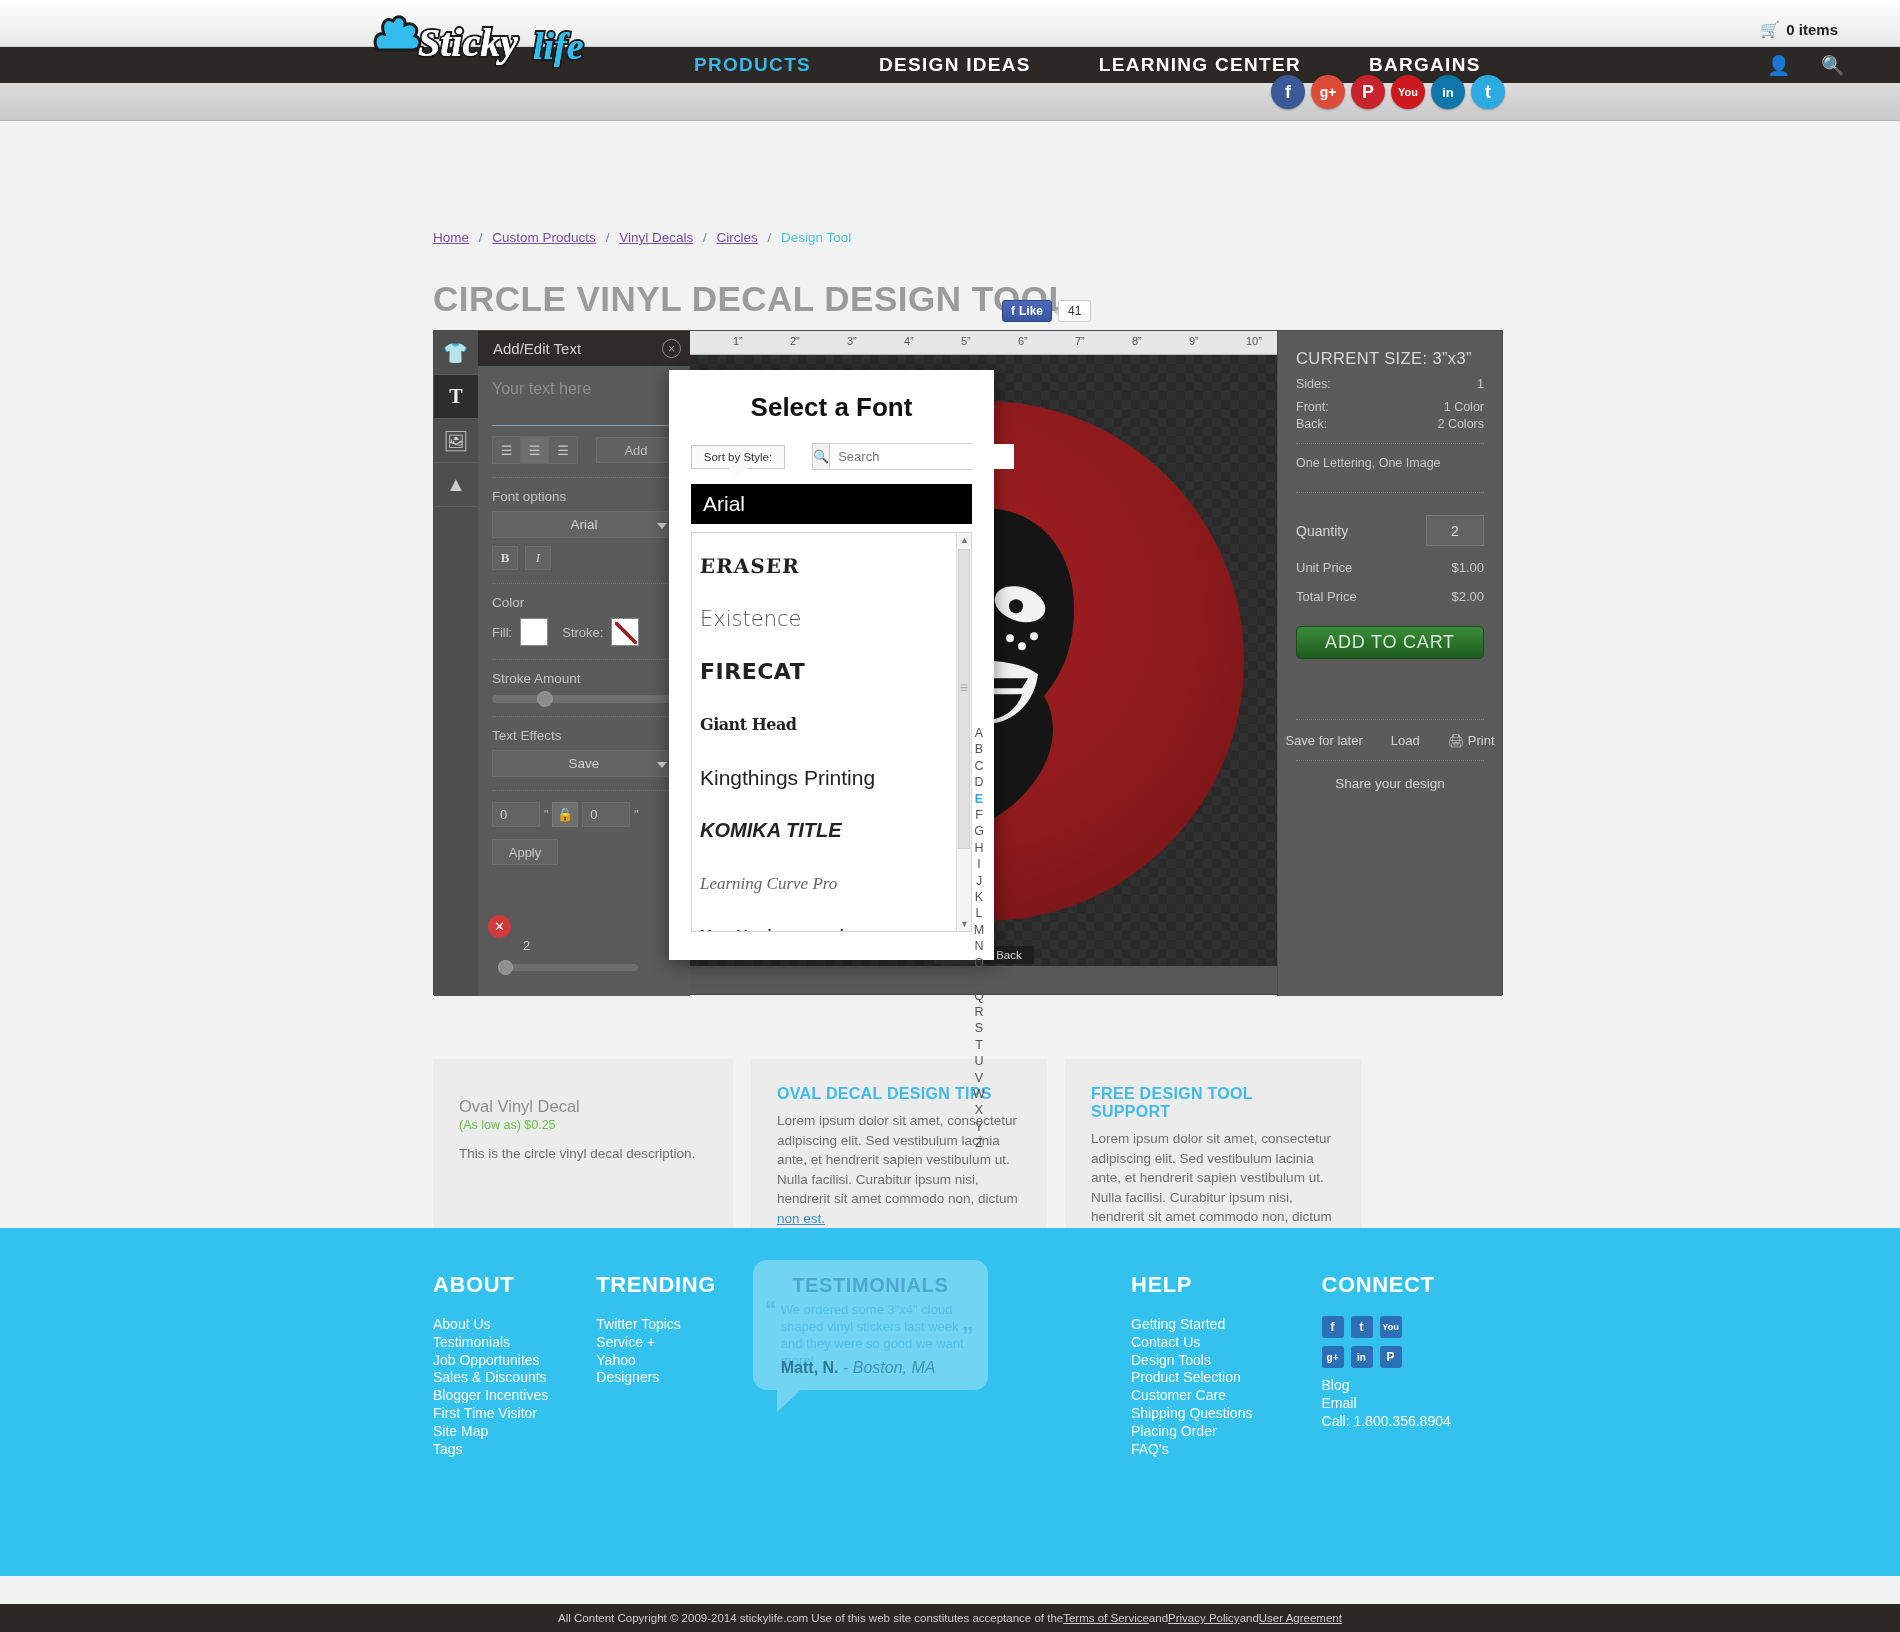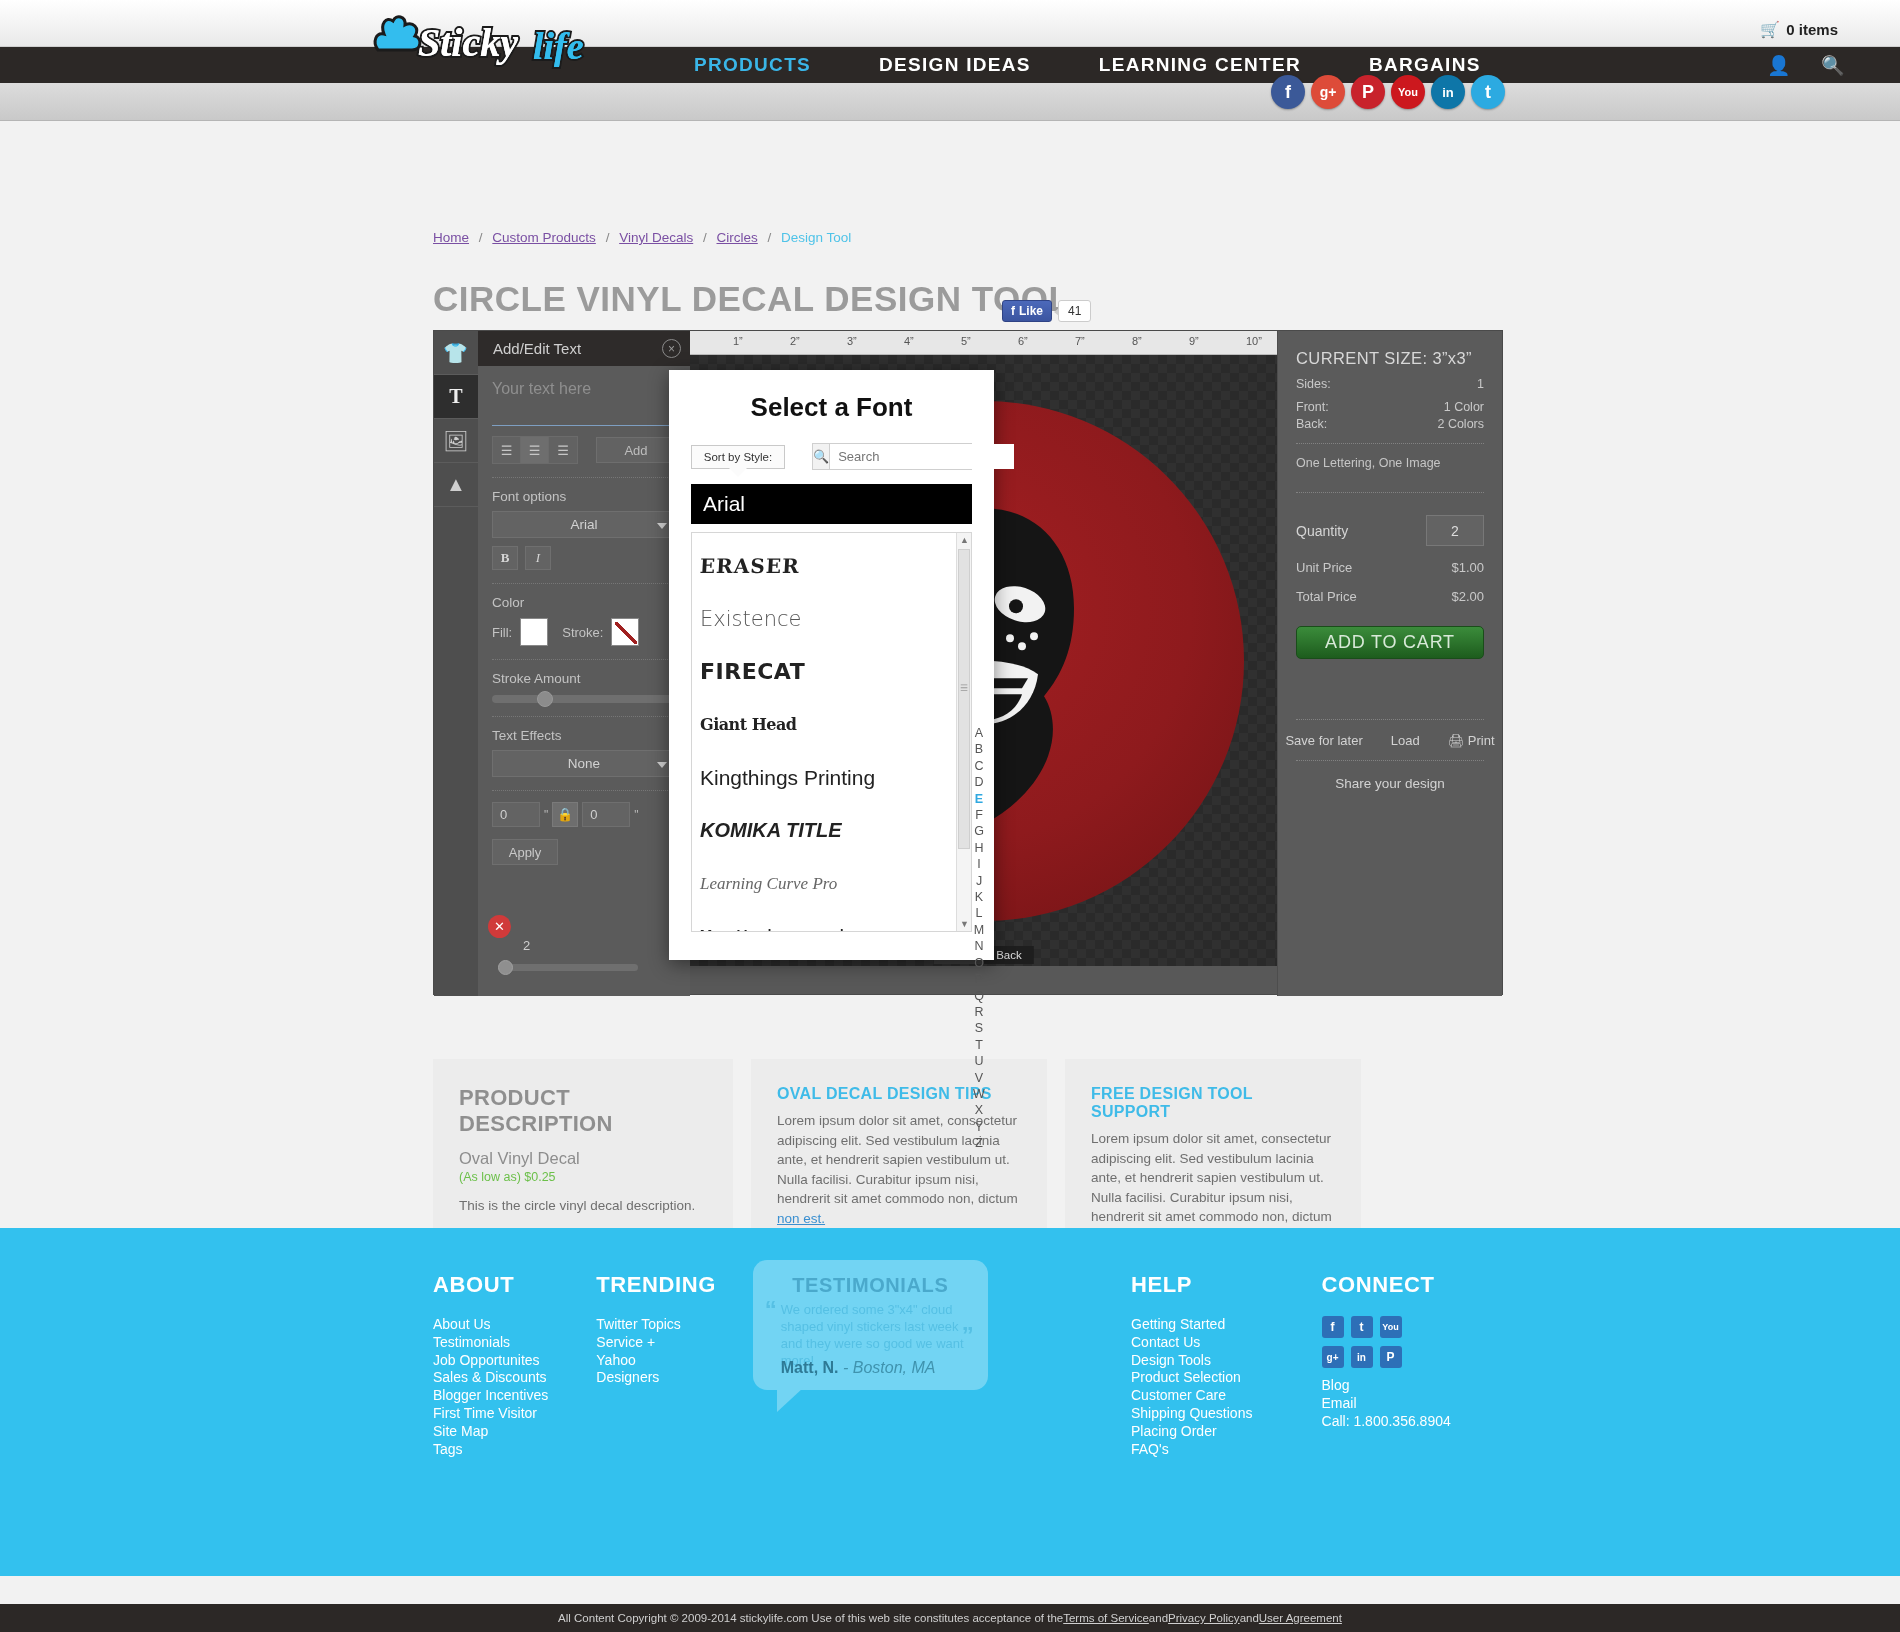--- a/index.html
+++ b/index.html
@@ -436,21 +436,21 @@
           <div class="sw stroke"></div>
         </div>
         <div class="dots"></div>
         <div class="lbl">Stroke Amount</div>
         <div class="slider">
           <div class="knob"></div>
         </div>
         <div class="dots"></div>
         <div class="lbl">Text Effects</div>
         <div class="sel">
-          <span>None</span>
+          <span>Save</span>
           <span class="car"></span>
         </div>
         <div class="dots"></div>
         <div class="numrow">
           <div class="num">0</div>
           <span class="inch">"</span>
           <div class="lock">🔒</div>
           <div class="num">0</div>
           <span class="inch">"</span>
         </div>
@@ -608,21 +608,20 @@
         <span>V</span>
         <span>W</span>
         <span>X</span>
         <span>Y</span>
         <span>Z</span>
       </div>
     </div>
 
     <div class="cards">
       <div class="card c1">
-        <h3>PRODUCT DESCRIPTION</h3>
         <h4>Oval Vinyl Decal</h4>
         <div class="price">(As low as) $0.25</div>
         <p>This is the circle vinyl decal description.</p>
       </div>
       <div class="card c2">
         <h3 class="blue">OVAL DECAL DESIGN TIPS</h3>
         <p class="ptop"><span>Lorem ipsum dolor sit amet, consectetur adipiscing elit. Sed vestibulum lacinia ante, et hendrerit sapien vestibulum ut. Nulla facilisi. Curabitur ipsum nisi, hendrerit sit amet commodo non, dictum </span><a>non est.</a></p>
       </div>
       <div class="card c3">
         <h3 class="blue">FREE DESIGN TOOL SUPPORT</h3>

